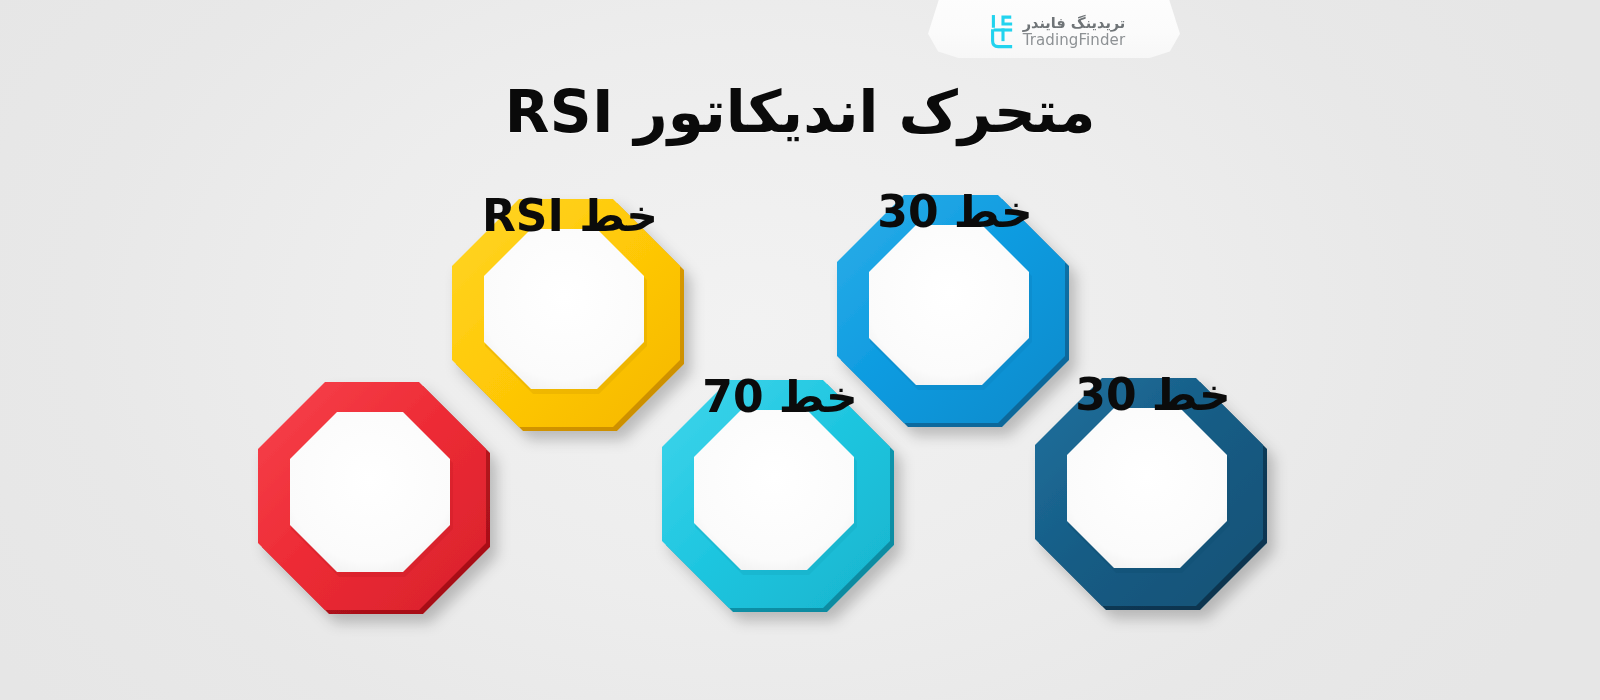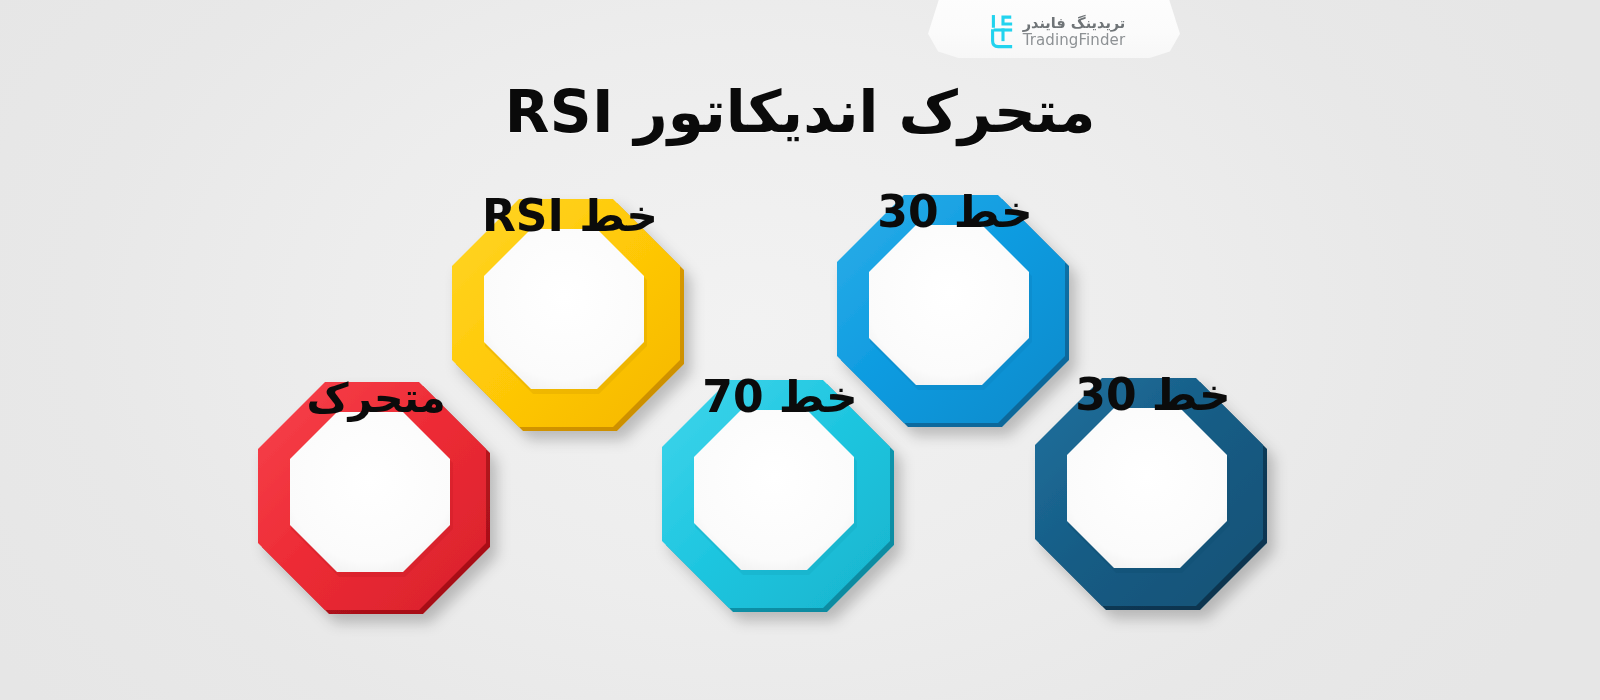--- a/index.html
+++ b/index.html
@@ -182,21 +182,20 @@
         </radialGradient>
       </defs>
       <g filter="url(#sh-ma)">
         <polygon points="78,11 172,11 239,78 239,172 172,239 78,239 11,172 11,78" fill="url(#b-ma)"></polygon>
         <polygon points="74,7 168,7 235,74 235,168 168,235 74,235 7,168 7,74" fill="url(#g-ma)"></polygon>
       </g>
       <polygon points="88,40 154,40 202,88 202,154 154,202 88,202 40,154 40,88" fill="#cf2029" opacity="0.45"></polygon>
       <polygon points="86,37 152,37 199,84 199,150 152,197 86,197 39,150 39,84" fill="url(#inn-ma)"></polygon>
     </svg>
     <div class="node-label two-line">
-      <span class="ln">متحرک</span>
     </div>
   </div>
 
   <div class="node" id="node-rsi">
     <svg viewBox="0 0 250 250" aria-hidden="true">
       <defs>
         <linearGradient id="g-rsi" x1="0" y1="0" x2="1" y2="1">
           <stop offset="0%" stop-color="#ffd628"></stop>
           <stop offset="48%" stop-color="#ffc907"></stop>
           <stop offset="100%" stop-color="#f5b700"></stop>

